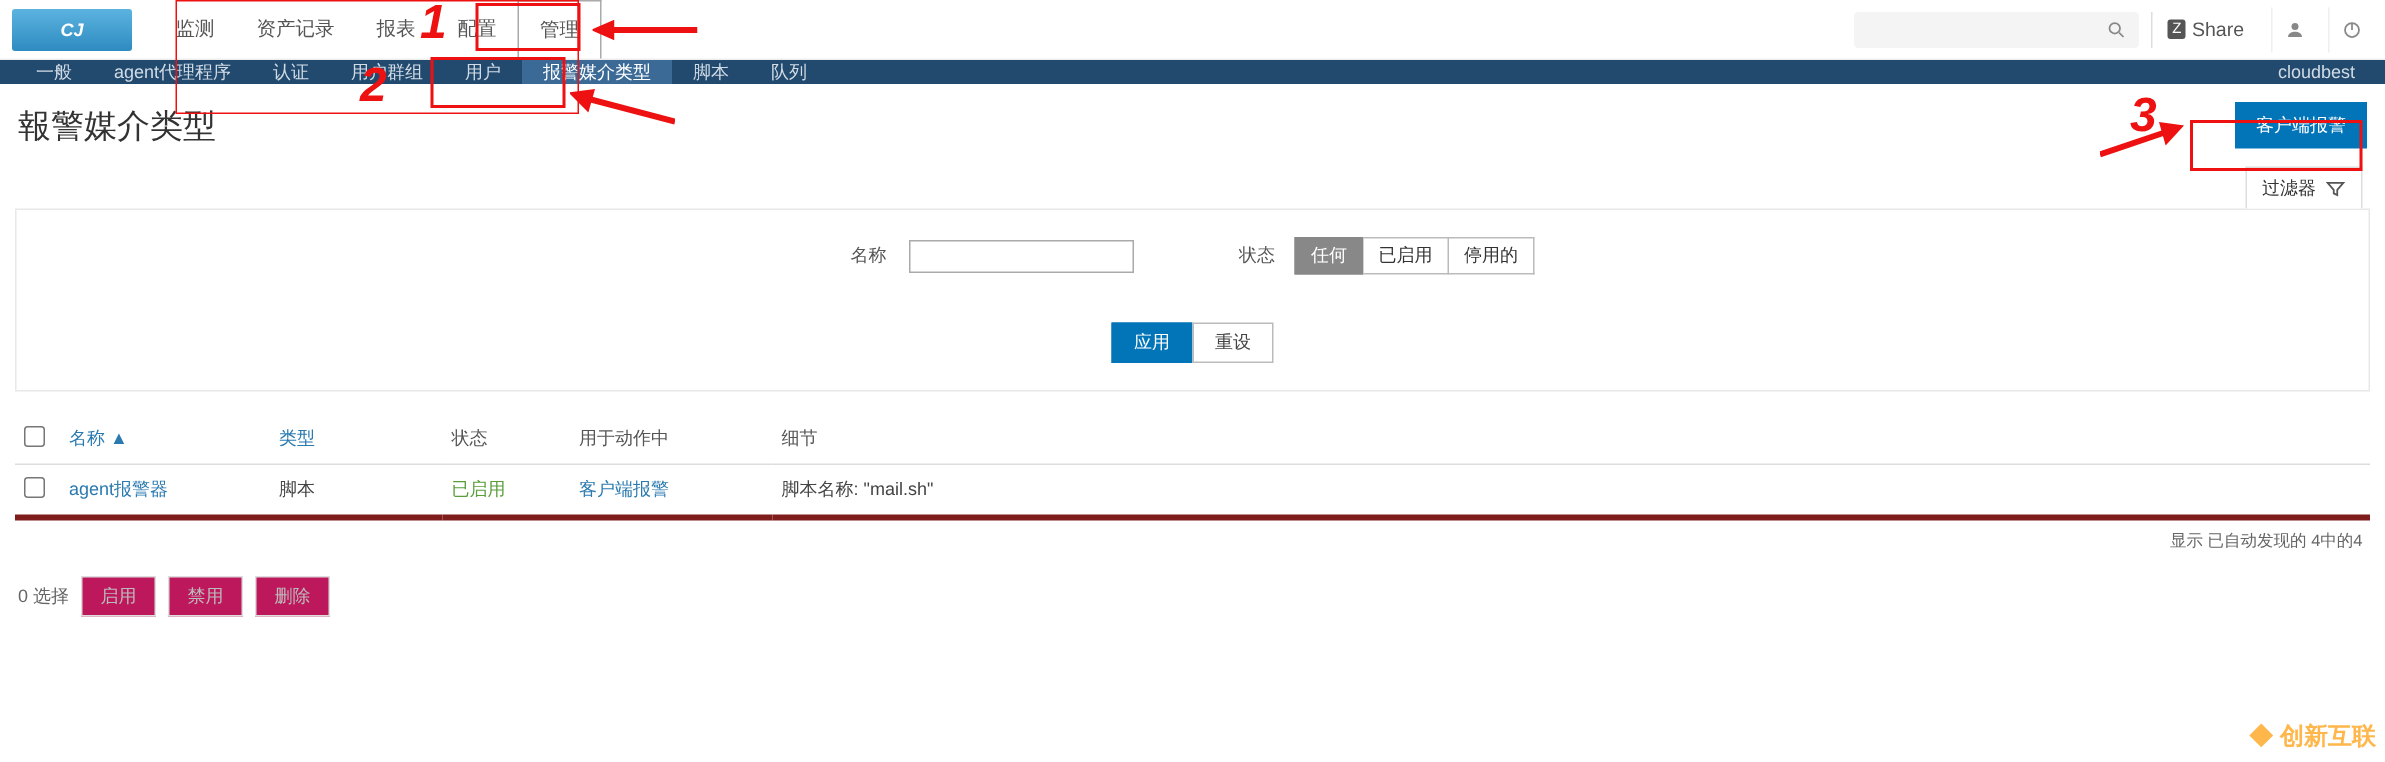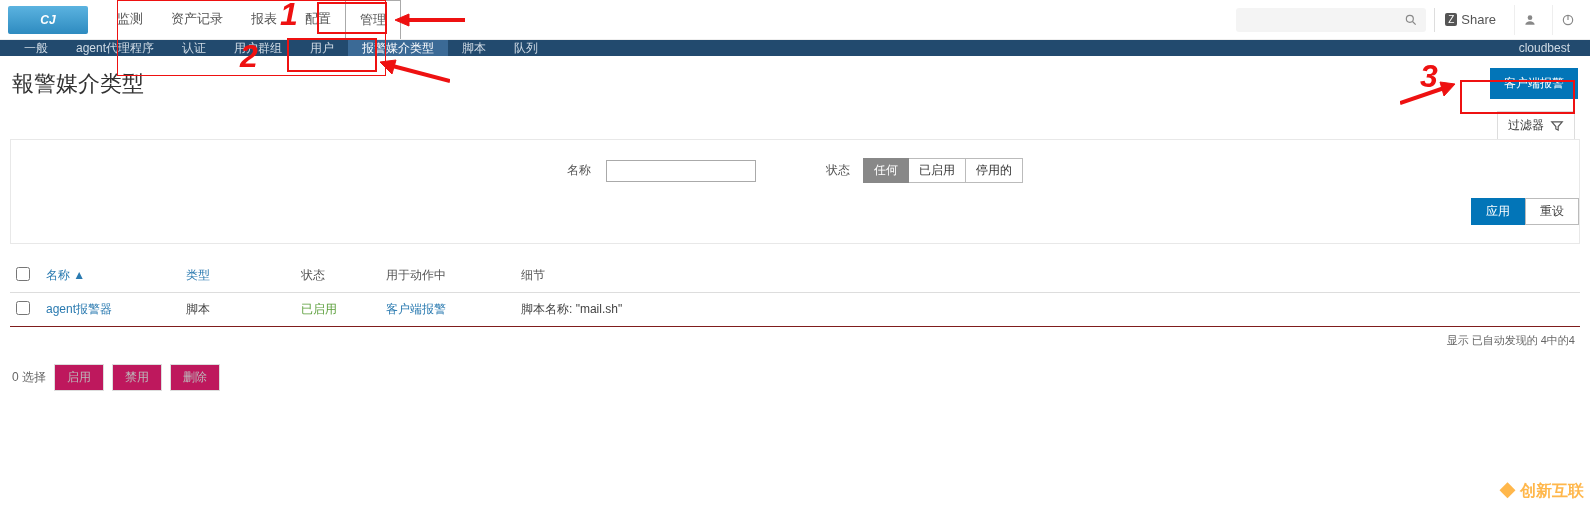--- a/index.html
+++ b/index.html
@@ -34,30 +34,30 @@
     
     
     .filter-panel { border: 1px solid #e8e8e8; margin: 0 10px; padding: 18px 0; }
     .filter-row { display: flex; align-items: center; justify-content: center; gap: 10px; }
     .filter-row label { font-size: 12px; color: #555; margin-right: 5px; }
     .filter-input { width: 150px; height: 22px; border: 1px solid #aaa; padding: 2px 4px; }
     .status-group { display: flex; align-items: center; margin-left: 60px; }
     .seg-btn { border: 1px solid #bbb; padding: 3px 10px; font-size: 12px; background: #fff; cursor: pointer; }
     .seg-btn.active { background: #888; color: #fff; border-color: #888; }
     .seg-btn + .seg-btn { border-left: none; }
-    .filter-actions { display: flex; justify-content: flex-end; margin-top: 15px; }
+    .filter-actions { display: flex; justify-content: center; margin-top: 32px; }
     .btn-primary { background: #0275b8; color: #fff; border: 1px solid #0275b8; padding: 4px 14px; font-size: 12px; cursor: pointer; }
     .btn-default { background: #fff; color: #444; border: 1px solid #bbb; padding: 4px 14px; font-size: 12px; cursor: pointer; }
     
     
     .tbl-wrap { margin: 15px 10px 0; }
     table { width: 100%; border-collapse: collapse; }
     th { text-align: left; font-weight: normal; color: #2a7ab0; padding: 8px 6px; font-size: 12px; border-bottom: 1px solid #ddd; }
     th.plain { color: #555; }
-    td { padding: 8px 6px; font-size: 12px; border-bottom: 1px solid #7f1d1d; color: #444; }
+    td { padding: 8px 6px; font-size: 12px; border-bottom: 4px solid #7f1d1d; color: #444; }
     td.link { color: #2a7ab0; }
     td.green { color: #5a9e3a; }
     .chk { width: 14px; height: 14px; }
     .col-chk { width: 30px; }
     .col-name { width: 140px; }
     .col-type { width: 115px; }
     .col-status { width: 85px; }
     .col-action { width: 135px; }
     
     .pager-info { text-align: right; color: #666; font-size: 11px; padding: 6px 15px; }

